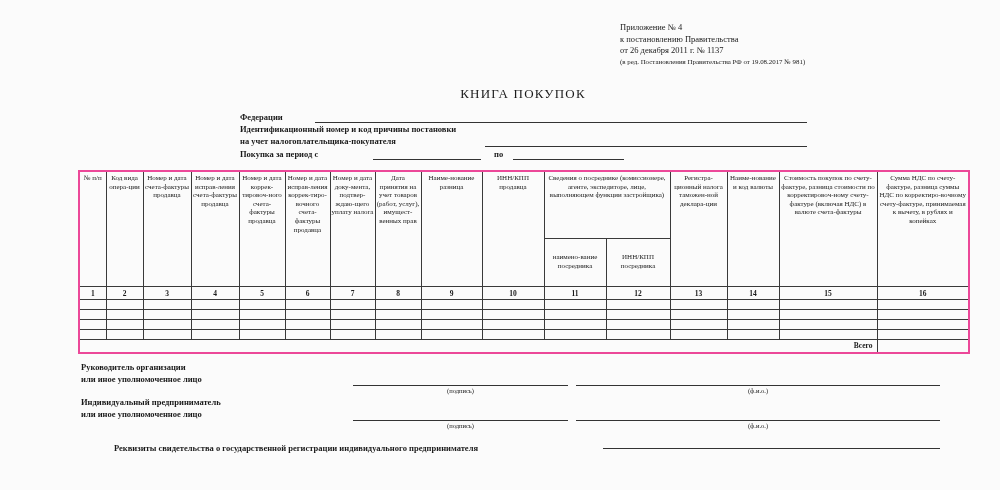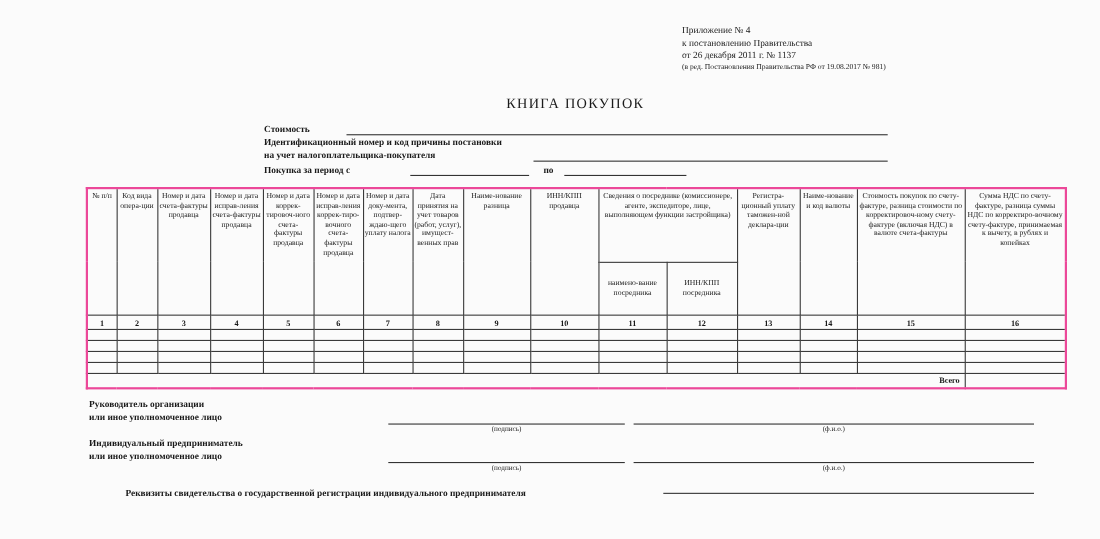--- a/index.html
+++ b/index.html
@@ -67,21 +67,21 @@
 
 <div class="abs annotation">
   <div>Приложение № 4</div>
   <div>к постановлению Правительства</div>
   <div>от 26 декабря 2011 г. № 1137</div>
   <div class="edition">(в ред. Постановления Правительства РФ от 19.08.2017 № 981)</div>
 </div>
 
 <div class="abs doc-title">КНИГА ПОКУПОК</div>
 
-<div class="abs field-label" style="left:240px;top:112px;">Стоимость</div>
+<div class="abs field-label" style="left:240px;top:112px;">Федерации</div>
 <div class="abs fill-line" style="left:315px;top:112px;width:492px;"></div>
 
 <div class="abs field-label" style="left:240px;top:124px;">Идентификационный номер и код причины постановки</div>
 <div class="abs field-label" style="left:240px;top:136px;">на учет налогоплательщика-покупателя</div>
 <div class="abs fill-line" style="left:485px;top:136px;width:322px;"></div>
 
 <div class="abs field-label" style="left:240px;top:149px;">Покупка за период с</div>
 <div class="abs fill-line" style="left:373px;top:149px;width:108px;"></div>
 <div class="abs field-label" style="left:494px;top:149px;">по</div>
 <div class="abs fill-line" style="left:513px;top:149px;width:111px;"></div>
@@ -111,21 +111,21 @@
     <td rowspan="2">Код вида опера-ции</td>
     <td rowspan="2">Номер и дата счета-фактуры продавца</td>
     <td rowspan="2">Номер и дата исправ-ления счета-фактуры продавца</td>
     <td rowspan="2">Номер и дата коррек-тировоч-ного счета-фактуры продавца</td>
     <td rowspan="2">Номер и дата исправ-ления коррек-тиро-вочного счета-фактуры продавца</td>
     <td rowspan="2">Номер и дата доку-мента, подтвер-ждаю-щего уплату налога</td>
     <td rowspan="2">Дата принятия на учет товаров (работ, услуг), имущест-венных прав</td>
     <td rowspan="2">Наиме-нование разница</td>
     <td rowspan="2">ИНН/КПП продавца</td>
     <td colspan="2" class="group">Сведения о посреднике (комиссионере, агенте, экспедиторе, лице, выполняющем функции застройщика)</td>
-    <td rowspan="2">Регистра-ционный уплату таможен-ной деклара-ции</td>
+    <td rowspan="2">Регистра-ционный налога таможен-ной деклара-ции</td>
     <td rowspan="2">Наиме-нование и код валюты</td>
     <td rowspan="2">Стоимость покупок по счету-фактуре, разница стоимости по корректировоч-ному счету-фактуре (включая НДС) в валюте счета-фактуры</td>
     <td rowspan="2">Сумма НДС по счету-фактуре, разница суммы НДС по корректиро-вочному счету-фактуре, принимаемая к вычету, в рублях и копейках</td>
   </tr>
   <tr class="h2">
     <td>наимено-вание посредника</td>
     <td>ИНН/КПП посредника</td>
   </tr>
   <tr class="nums">
     <td>1</td>

